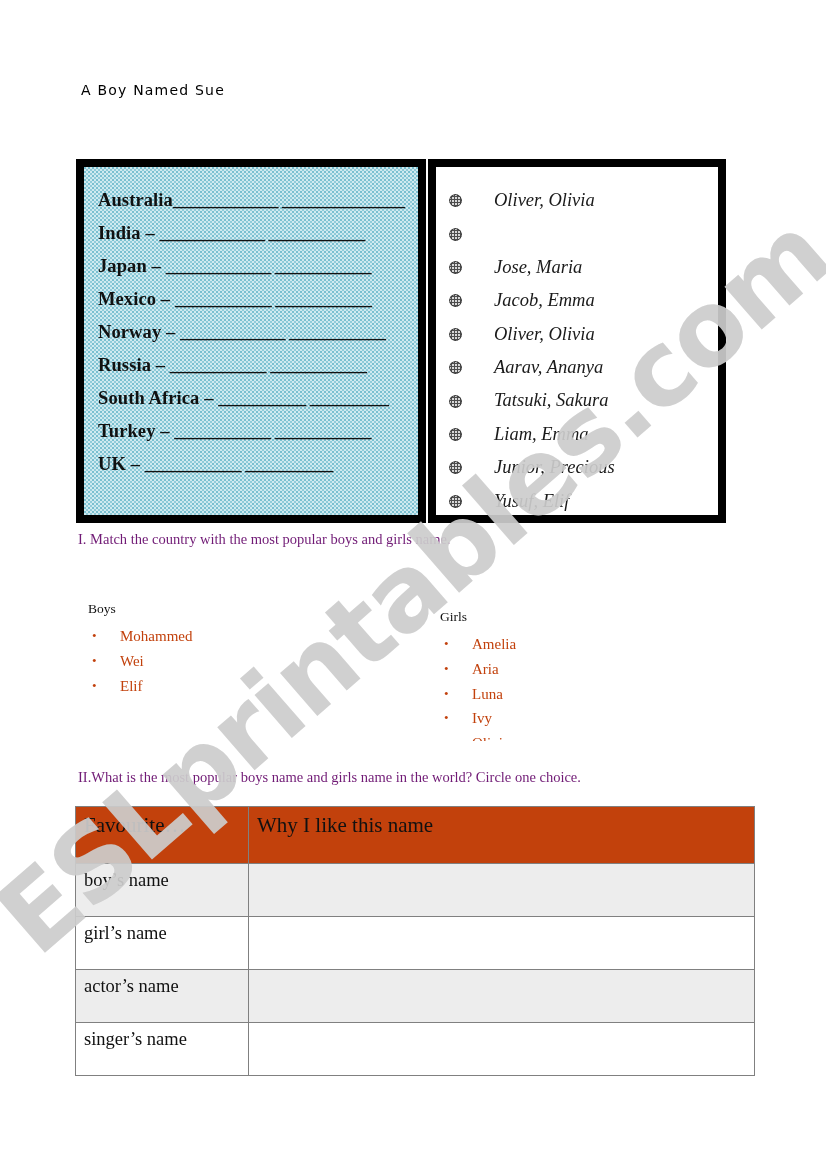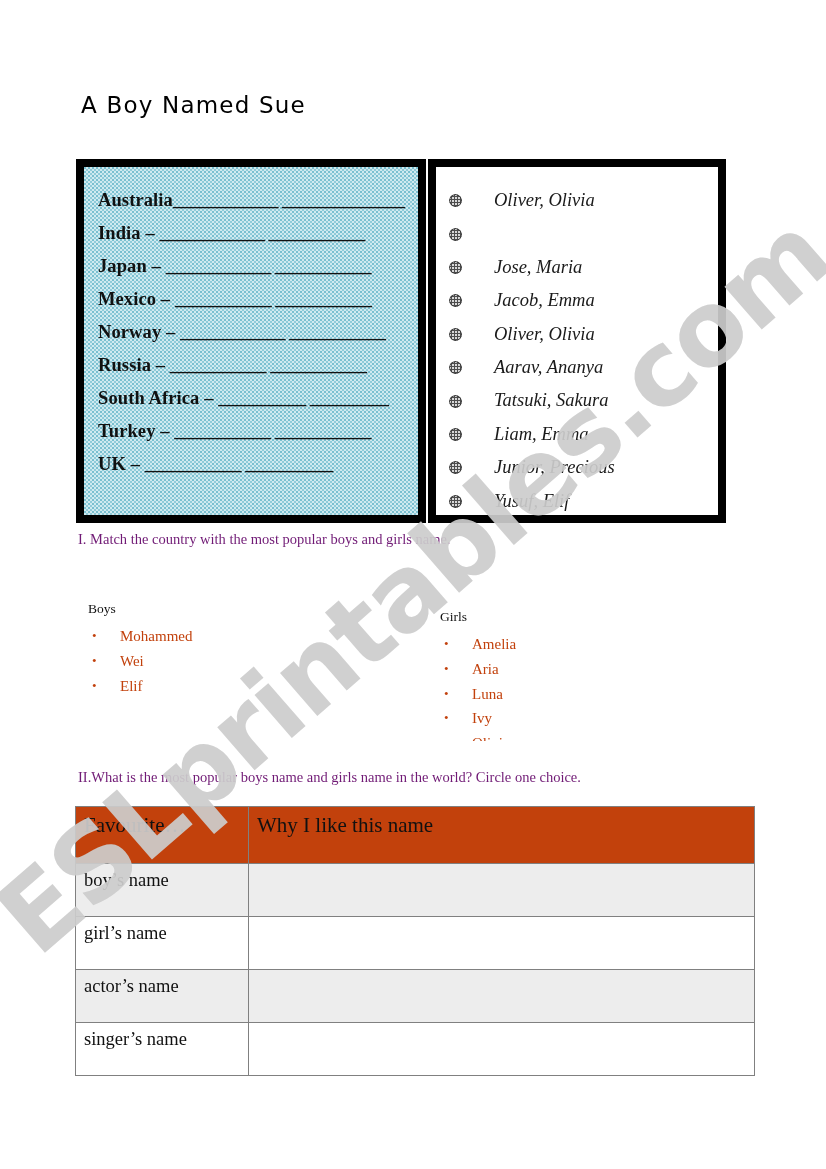--- a/index.html
+++ b/index.html
@@ -35,23 +35,23 @@
     white-space: nowrap;
     z-index: 40;
     pointer-events: none;
     opacity: .92;
   }
 
   
   .title {
     position: absolute;
     left: 81px;
-    top: 92px;
+    top: 82px;
     font-family: "DejaVu Sans", sans-serif;
-    font-size: 23px;
+    font-size: 14px;
     letter-spacing: 1.2px;
     color: #000;
     z-index: 10;
   }
 
   
   .box {
     position: absolute;
     border: 8px solid #000000;
     box-sizing: border-box;

